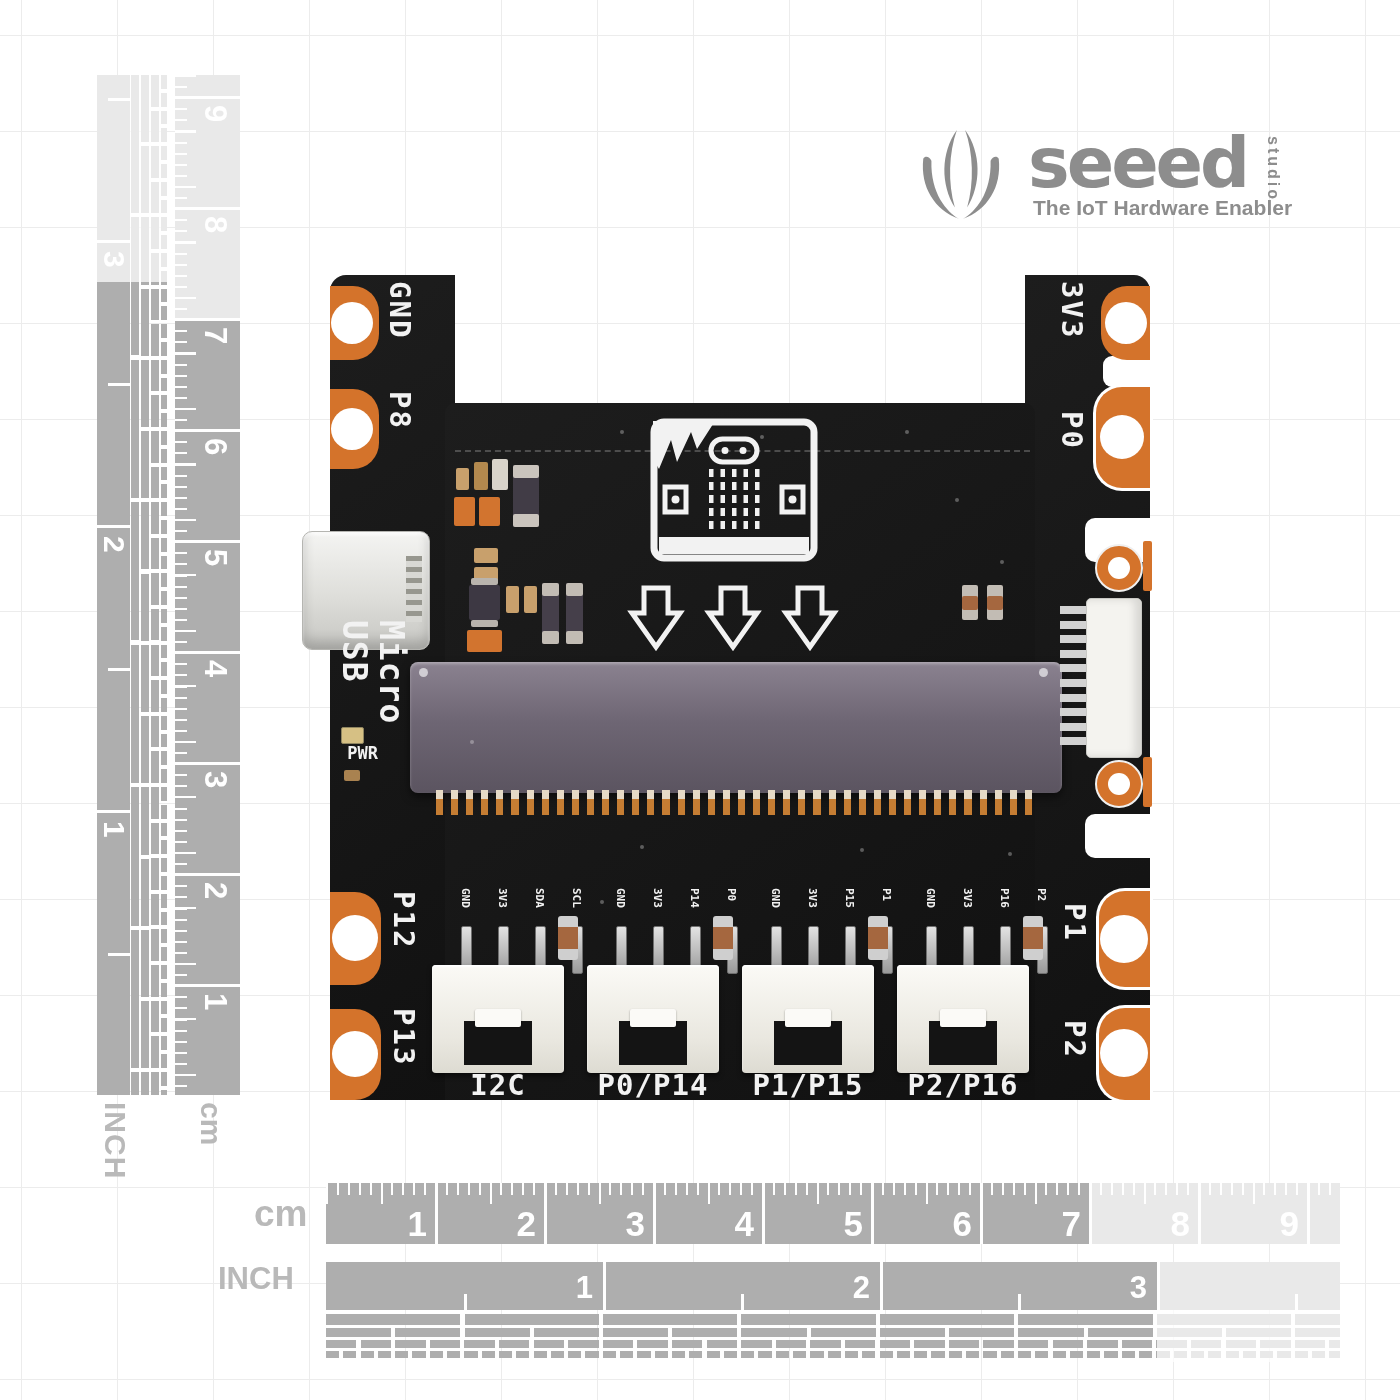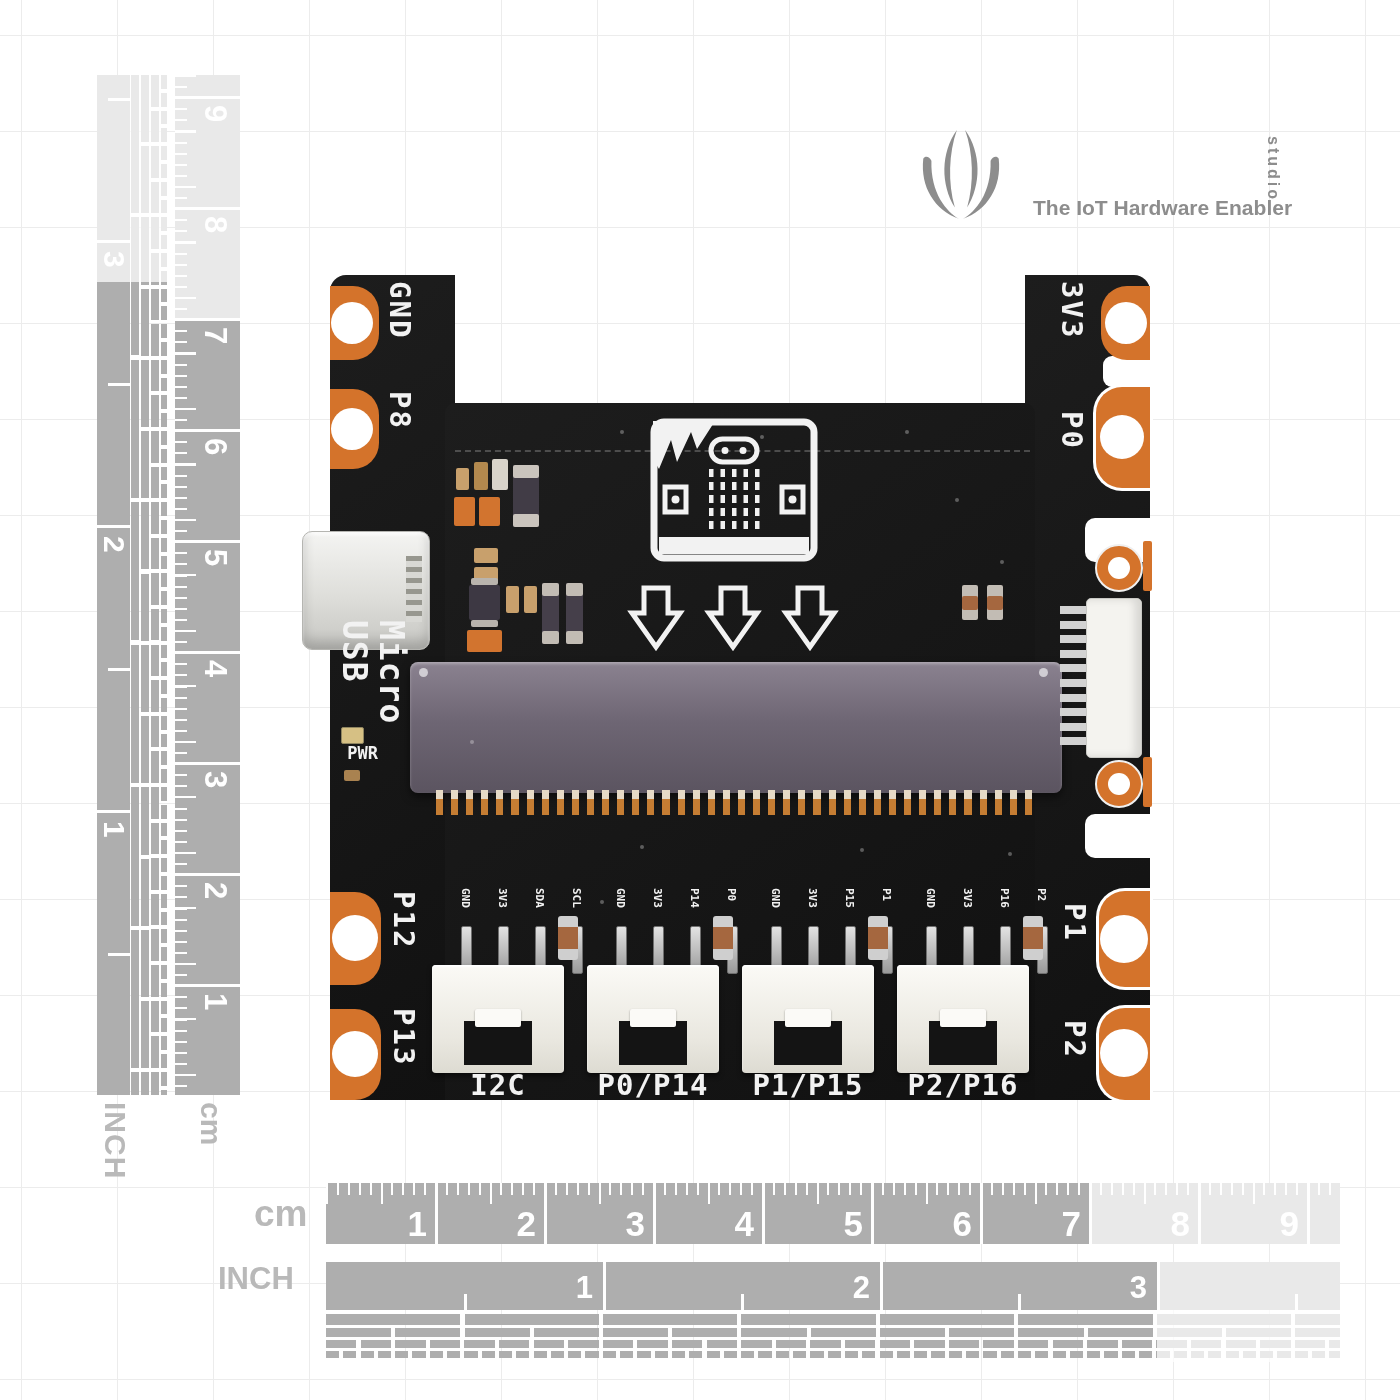--- a/index.html
+++ b/index.html
@@ -42,20 +42,21 @@
   <div class="abs overlay" style="left:175px;top:75px;width:65px;height:243px;"></div>
   <div class="abs overlay" style="left:1089px;top:1183px;width:251px;height:61px;"></div>
   <div class="abs overlay" style="left:1157px;top:1262px;width:183px;height:100px;"></div>
 
   <svg style="left:910px;top:126px;" width="102" height="102" viewBox="0 0 100 100">
     <path d="M46 4 C30 26 30 58 44 80 C37 56 38 26 46 4 Z" fill="#8d8d8d"></path>
     <path d="M54 4 C70 26 70 58 56 80 C63 56 62 26 54 4 Z" fill="#8d8d8d"></path>
     <path d="M13 32 C10 60 24 82 48 91 C36 84 20 66 21 34 C19 30 15 29 13 32 Z" fill="#8d8d8d"></path>
     <path d="M87 32 C90 60 76 82 52 91 C64 84 80 66 79 34 C81 30 85 29 87 32 Z" fill="#8d8d8d"></path>
   </svg>
+  <div class="abs" style="left:1028px;top:122px;font-size:70px;font-weight:700;color:#8d8d8d;letter-spacing:-3px;font-family:'DejaVu Sans',sans-serif;">seeed</div>
   <div class="abs vtext" style="left:1264px;top:136px;height:70px;font-size:16px;font-weight:700;color:#8d8d8d;letter-spacing:3px;">studio</div>
   <div class="abs" style="left:1033px;top:196px;font-size:21px;font-weight:700;color:#8d8d8d;text-align:right;">The IoT Hardware Enabler</div>
 
   <div class="abs pcb" style="left:330px;top:275px;width:125px;height:825px;border-radius:16px 0 0 0;"></div>
   <div class="abs pcb" style="left:1025px;top:275px;width:125px;height:825px;border-radius:0 16px 0 0;"></div>
   <div class="abs pcb" style="left:445px;top:403px;width:590px;height:697px;border-radius:10px 10px 0 0;"></div>
 
   <div class="abs" style="left:1103px;top:356px;width:47px;height:31px;background:#fff;border-radius:9px 0 0 9px;"></div>
   <div class="abs" style="left:1085px;top:518px;width:70px;height:44px;background:#fff;border-radius:10px 0 0 10px;"></div>
   <div class="abs" style="left:1085px;top:814px;width:70px;height:44px;background:#fff;border-radius:10px 0 0 10px;"></div>

